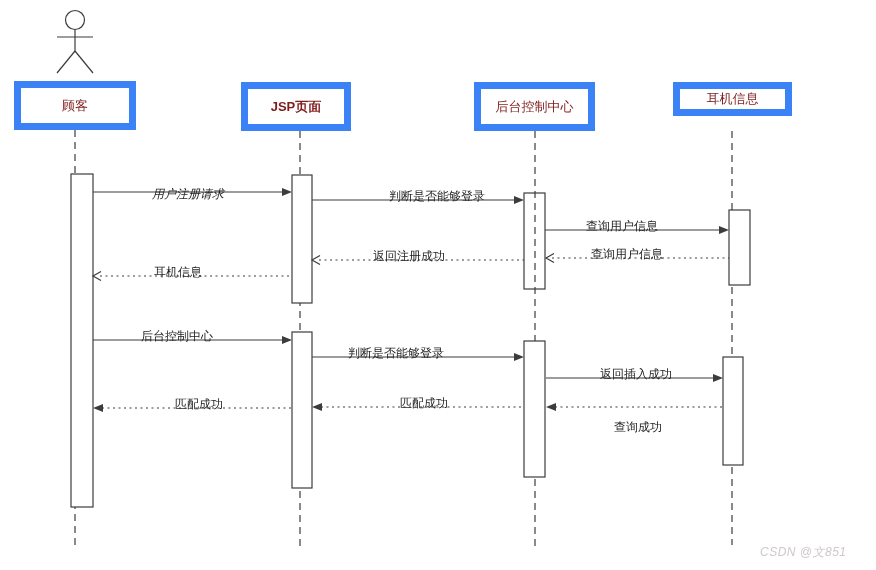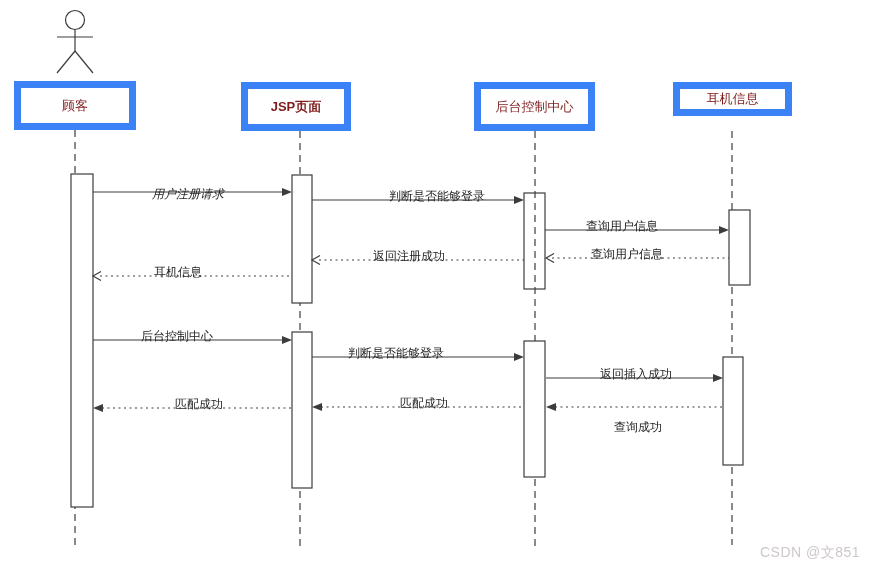--- a/index.html
+++ b/index.html
@@ -14,21 +14,21 @@
     display:flex;align-items:center;justify-content:center;
     font-size:13px;color:#7f1d1d;
   }
   .msg-label{
     position:absolute;transform:translateX(-50%);
     height:16px;line-height:16px;white-space:nowrap;
     font-size:12px;color:#1f1f1f;
   }
   .watermark{
     position:absolute;left:760px;top:544px;
-    font-size:14px;color:#cfc8c8;letter-spacing:0.5px;white-space:nowrap;
+    font-size:12px;color:#cfc8c8;letter-spacing:0.5px;white-space:nowrap;font-style:italic;
   }
 </style>
 </head>
 <body>
 
 <div class="stage">
 
   <svg class="svg-layer" width="876" height="570" viewBox="0 0 876 570">
     <g stroke="#3c3c3c" stroke-width="1.2" fill="none">
 

